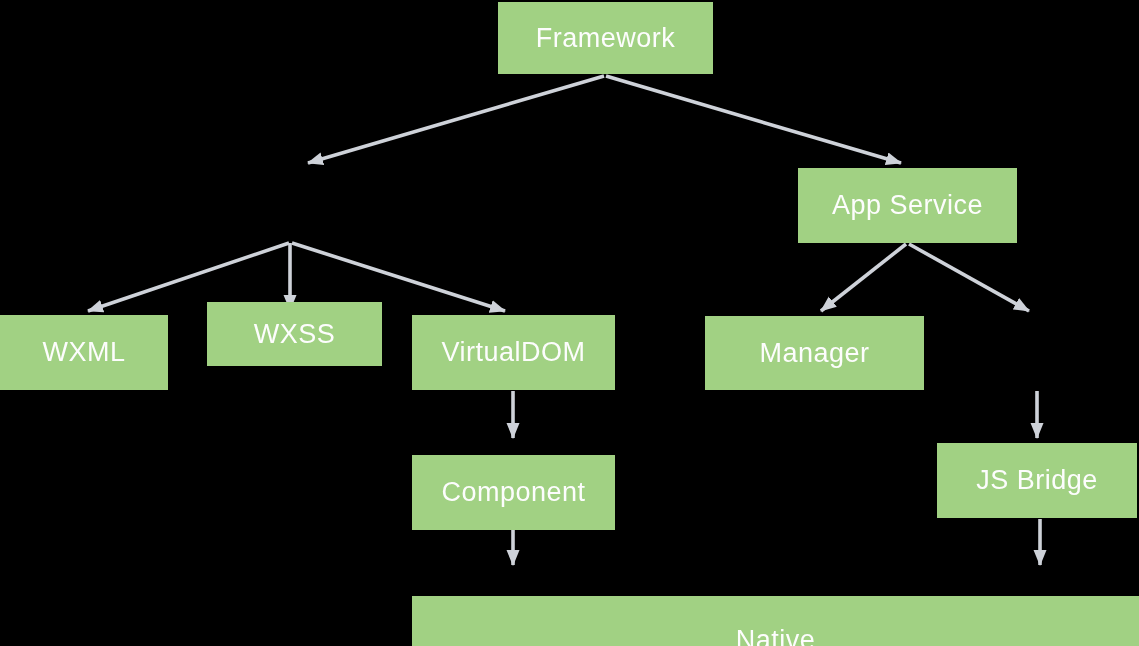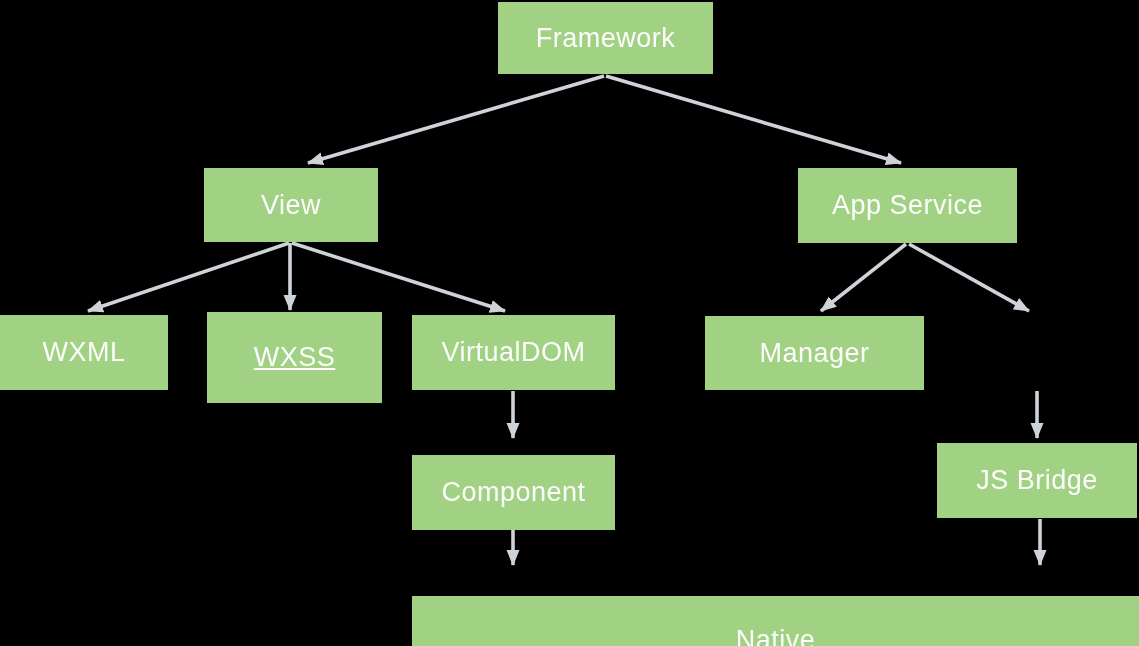--- a/index.html
+++ b/index.html
@@ -29,21 +29,21 @@
     letter-spacing:0.5px;
     z-index:1;
     box-sizing:border-box;
   }
   .node span{display:block;line-height:1;}
   
   .n-framework  {left:498px; top:2px;   width:215px; height:72px;}
   .n-view       {left:204px; top:168px; width:174px; height:74px;}
   .n-appservice {left:798px; top:168px; width:219px; height:75px;}
   .n-wxml       {left:0px;   top:315px; width:168px; height:75px;}
-  .n-wxss       {left:207px; top:312px; width:175px; height:91px;text-decoration:underline;}
+  .n-wxss       {left:207px; top:302px; width:175px; height:64px;}
   .n-virtualdom {left:412px; top:315px; width:203px; height:75px;}
   .n-manager    {left:705px; top:316px; width:219px; height:74px;}
   .n-api        {left:958px; top:316px; width:159px; height:74px;}
   .n-component  {left:412px; top:443px; width:203px; height:75px;margin-top:12px;}
   .n-jsbridge   {left:937px; top:443px; width:200px; height:75px;}
   .n-native     {left:412px; top:596px; width:727px; height:88px;align-items:center;}
 </style>
 </head>
 <body>
 
@@ -64,23 +64,20 @@
     <line class="edge" x1="513" y1="519" x2="513" y2="565" marker-end="url(#arrowhead)"></line>
     <line class="edge" x1="906" y1="244" x2="821" y2="311" marker-end="url(#arrowhead)"></line>
     <line class="edge" x1="909" y1="244" x2="1029" y2="311" marker-end="url(#arrowhead)"></line>
     <line class="edge" x1="1037" y1="391" x2="1037" y2="438" marker-end="url(#arrowhead)"></line>
     <line class="edge" x1="1040" y1="519" x2="1040" y2="565" marker-end="url(#arrowhead)"></line>
   </svg>
 
   <div class="node n-framework">
     <span>Framework</span>
   </div>
-  <div class="node n-view">
-    <span>View</span>
-  </div>
   <div class="node n-appservice">
     <span>App Service</span>
   </div>
   <div class="node n-wxml">
     <span>WXML</span>
   </div>
   <div class="node n-wxss">
     <span>WXSS</span>
   </div>
   <div class="node n-virtualdom">

